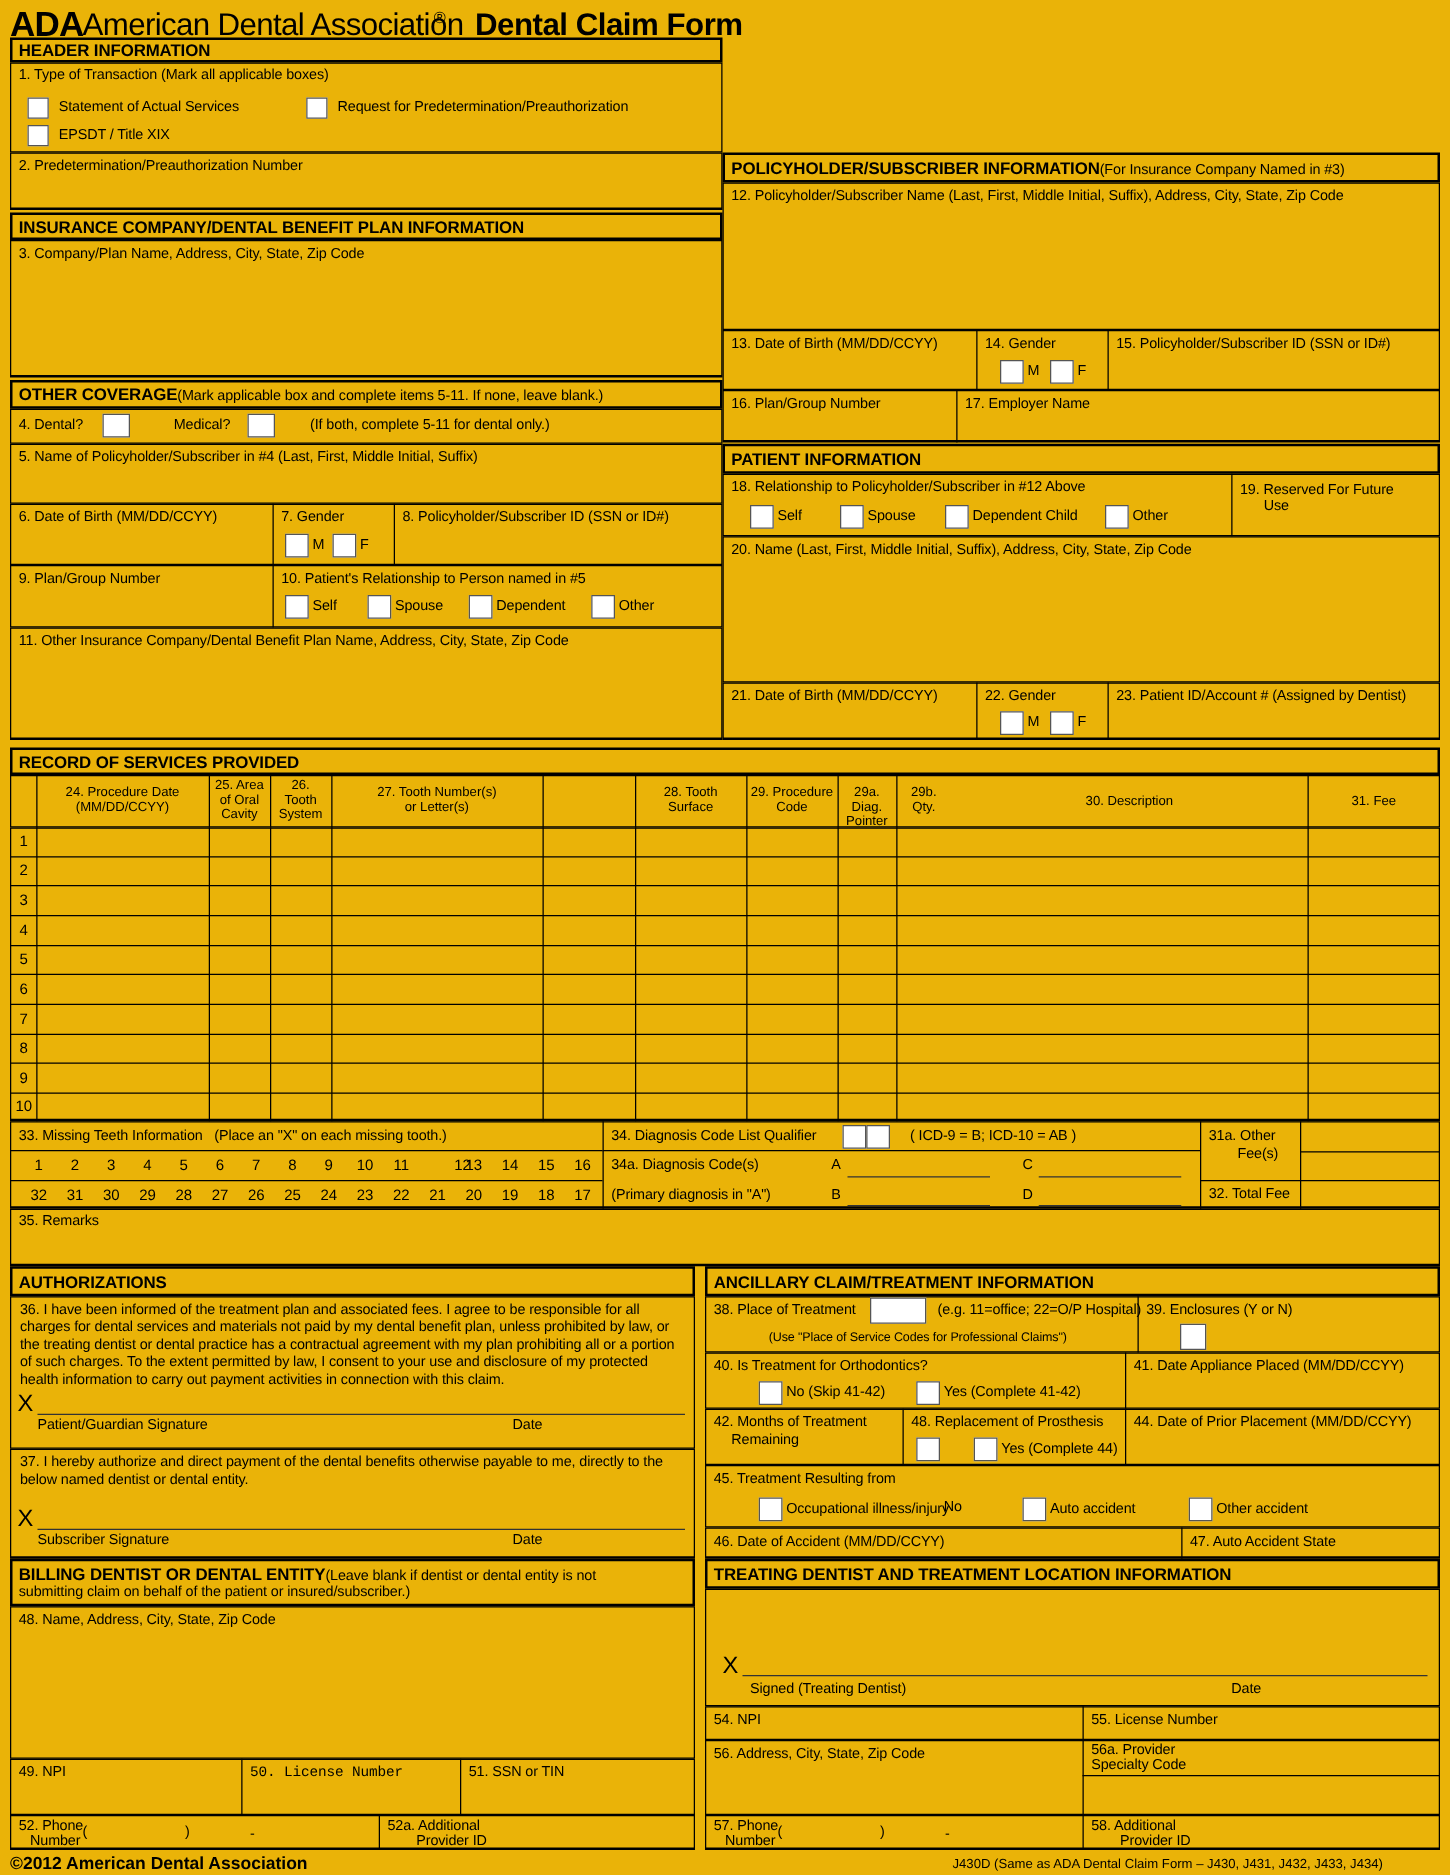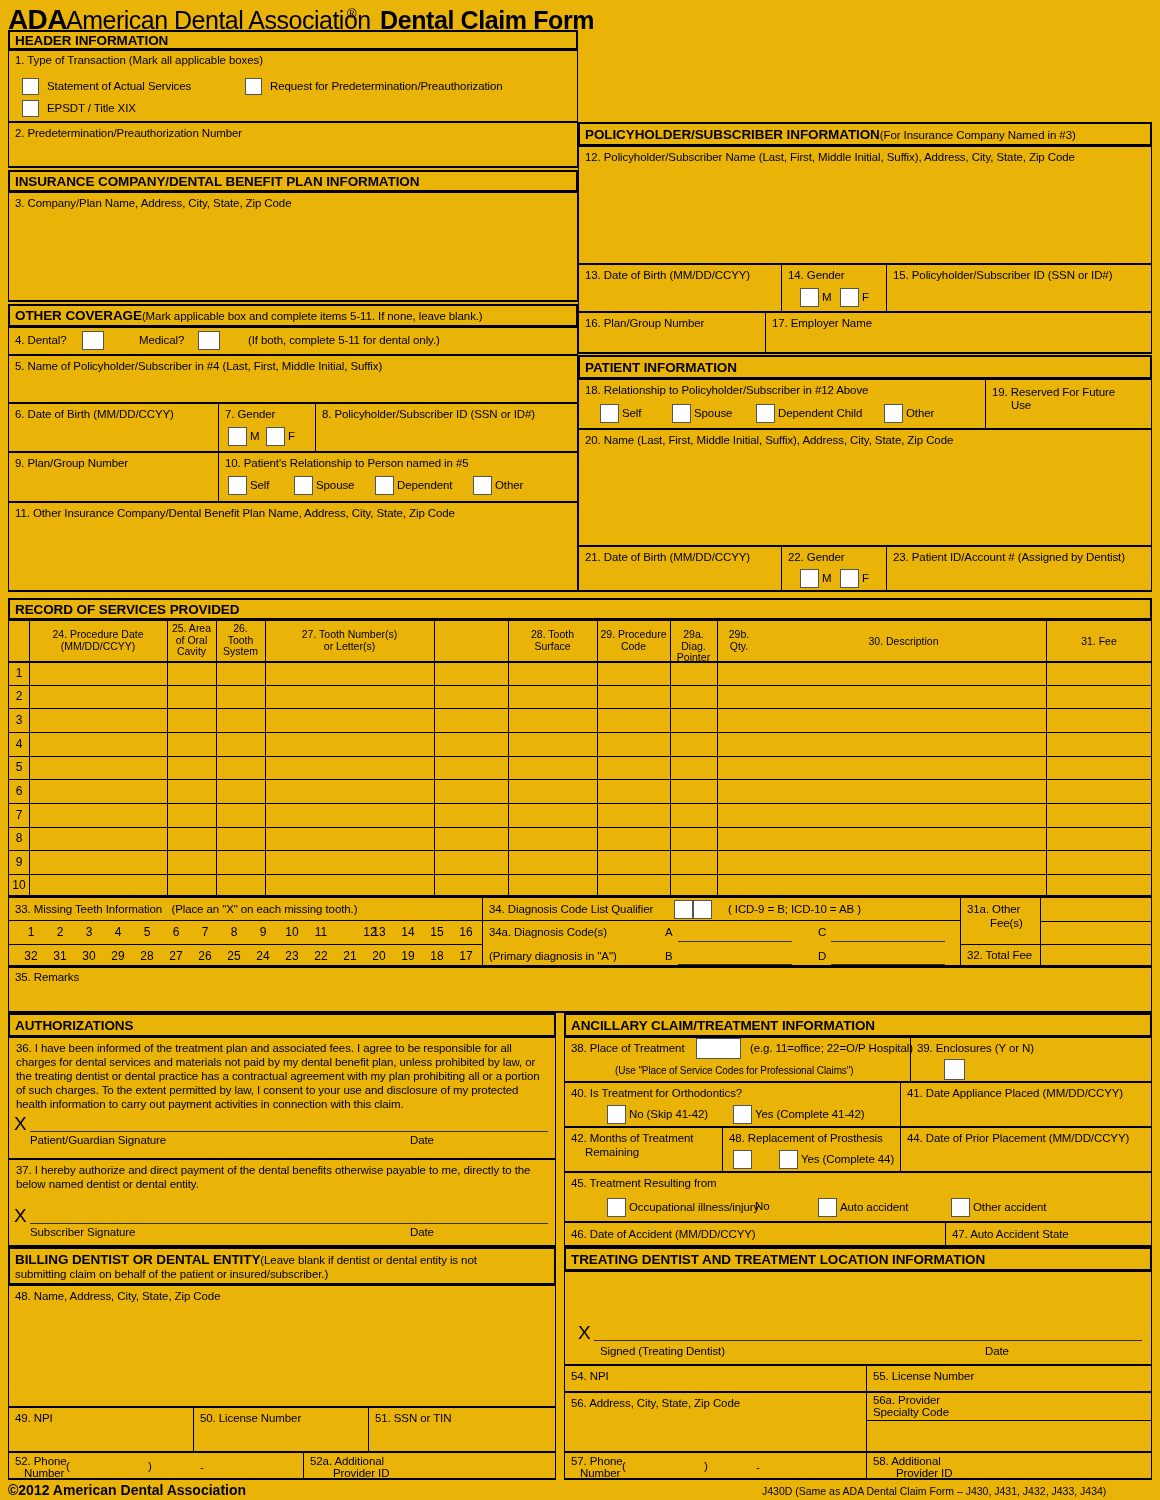--- a/index.html
+++ b/index.html
@@ -391,21 +391,21 @@
   <div class="sechdr" style="left:15px;top:1252px;"><span>BILLING DENTIST OR DENTAL ENTITY</span><span class="sechdrsub">(Leave blank if dentist or dental entity is not</span></div>
   <div class="lbl" style="left:15px;top:1268px;">submitting claim on behalf of the patient or insured/subscriber.)</div>
 
   <div class="bx" style="left:8px;top:1285px;width:548px;height:122px;"></div>
   <div class="lbl" style="left:15px;top:1290px;">48. Name, Address, City, State, Zip Code</div>
 
   <div class="bx" style="left:8px;top:1407px;width:548px;height:45px;"></div>
   <div class="vline" style="left:193px;top:1407px;height:45px;"></div>
   <div class="vline" style="left:368px;top:1407px;height:45px;"></div>
   <div class="lbl" style="left:15px;top:1412px;">49. NPI</div>
-  <div class="lbl" style="left:200px;top:1412px;">50. License Number</div>
+  <div class="lbl" style="left:200px;top:1412px;font-family:Liberation Mono, monospace;">50. License Number</div>
   <div class="lbl" style="left:375px;top:1412px;">51. SSN or TIN</div>
 
   <div class="bx" style="left:8px;top:1452px;width:548px;height:28px;border-bottom-width:2px;"></div>
   <div class="vline" style="left:303px;top:1452px;height:28px;"></div>
   <div class="lbl" style="left:15px;top:1455px;">52. Phone</div>
   <div class="lbl" style="left:24px;top:1467px;">Number</div>
   <div class="lbl" style="left:66px;top:1460px;">(</div>
   <div class="lbl" style="left:148px;top:1460px;">)</div>
   <div class="lbl" style="left:200px;top:1461px;">-</div>
   <div class="lbl" style="left:310px;top:1455px;">52a. Additional</div>

